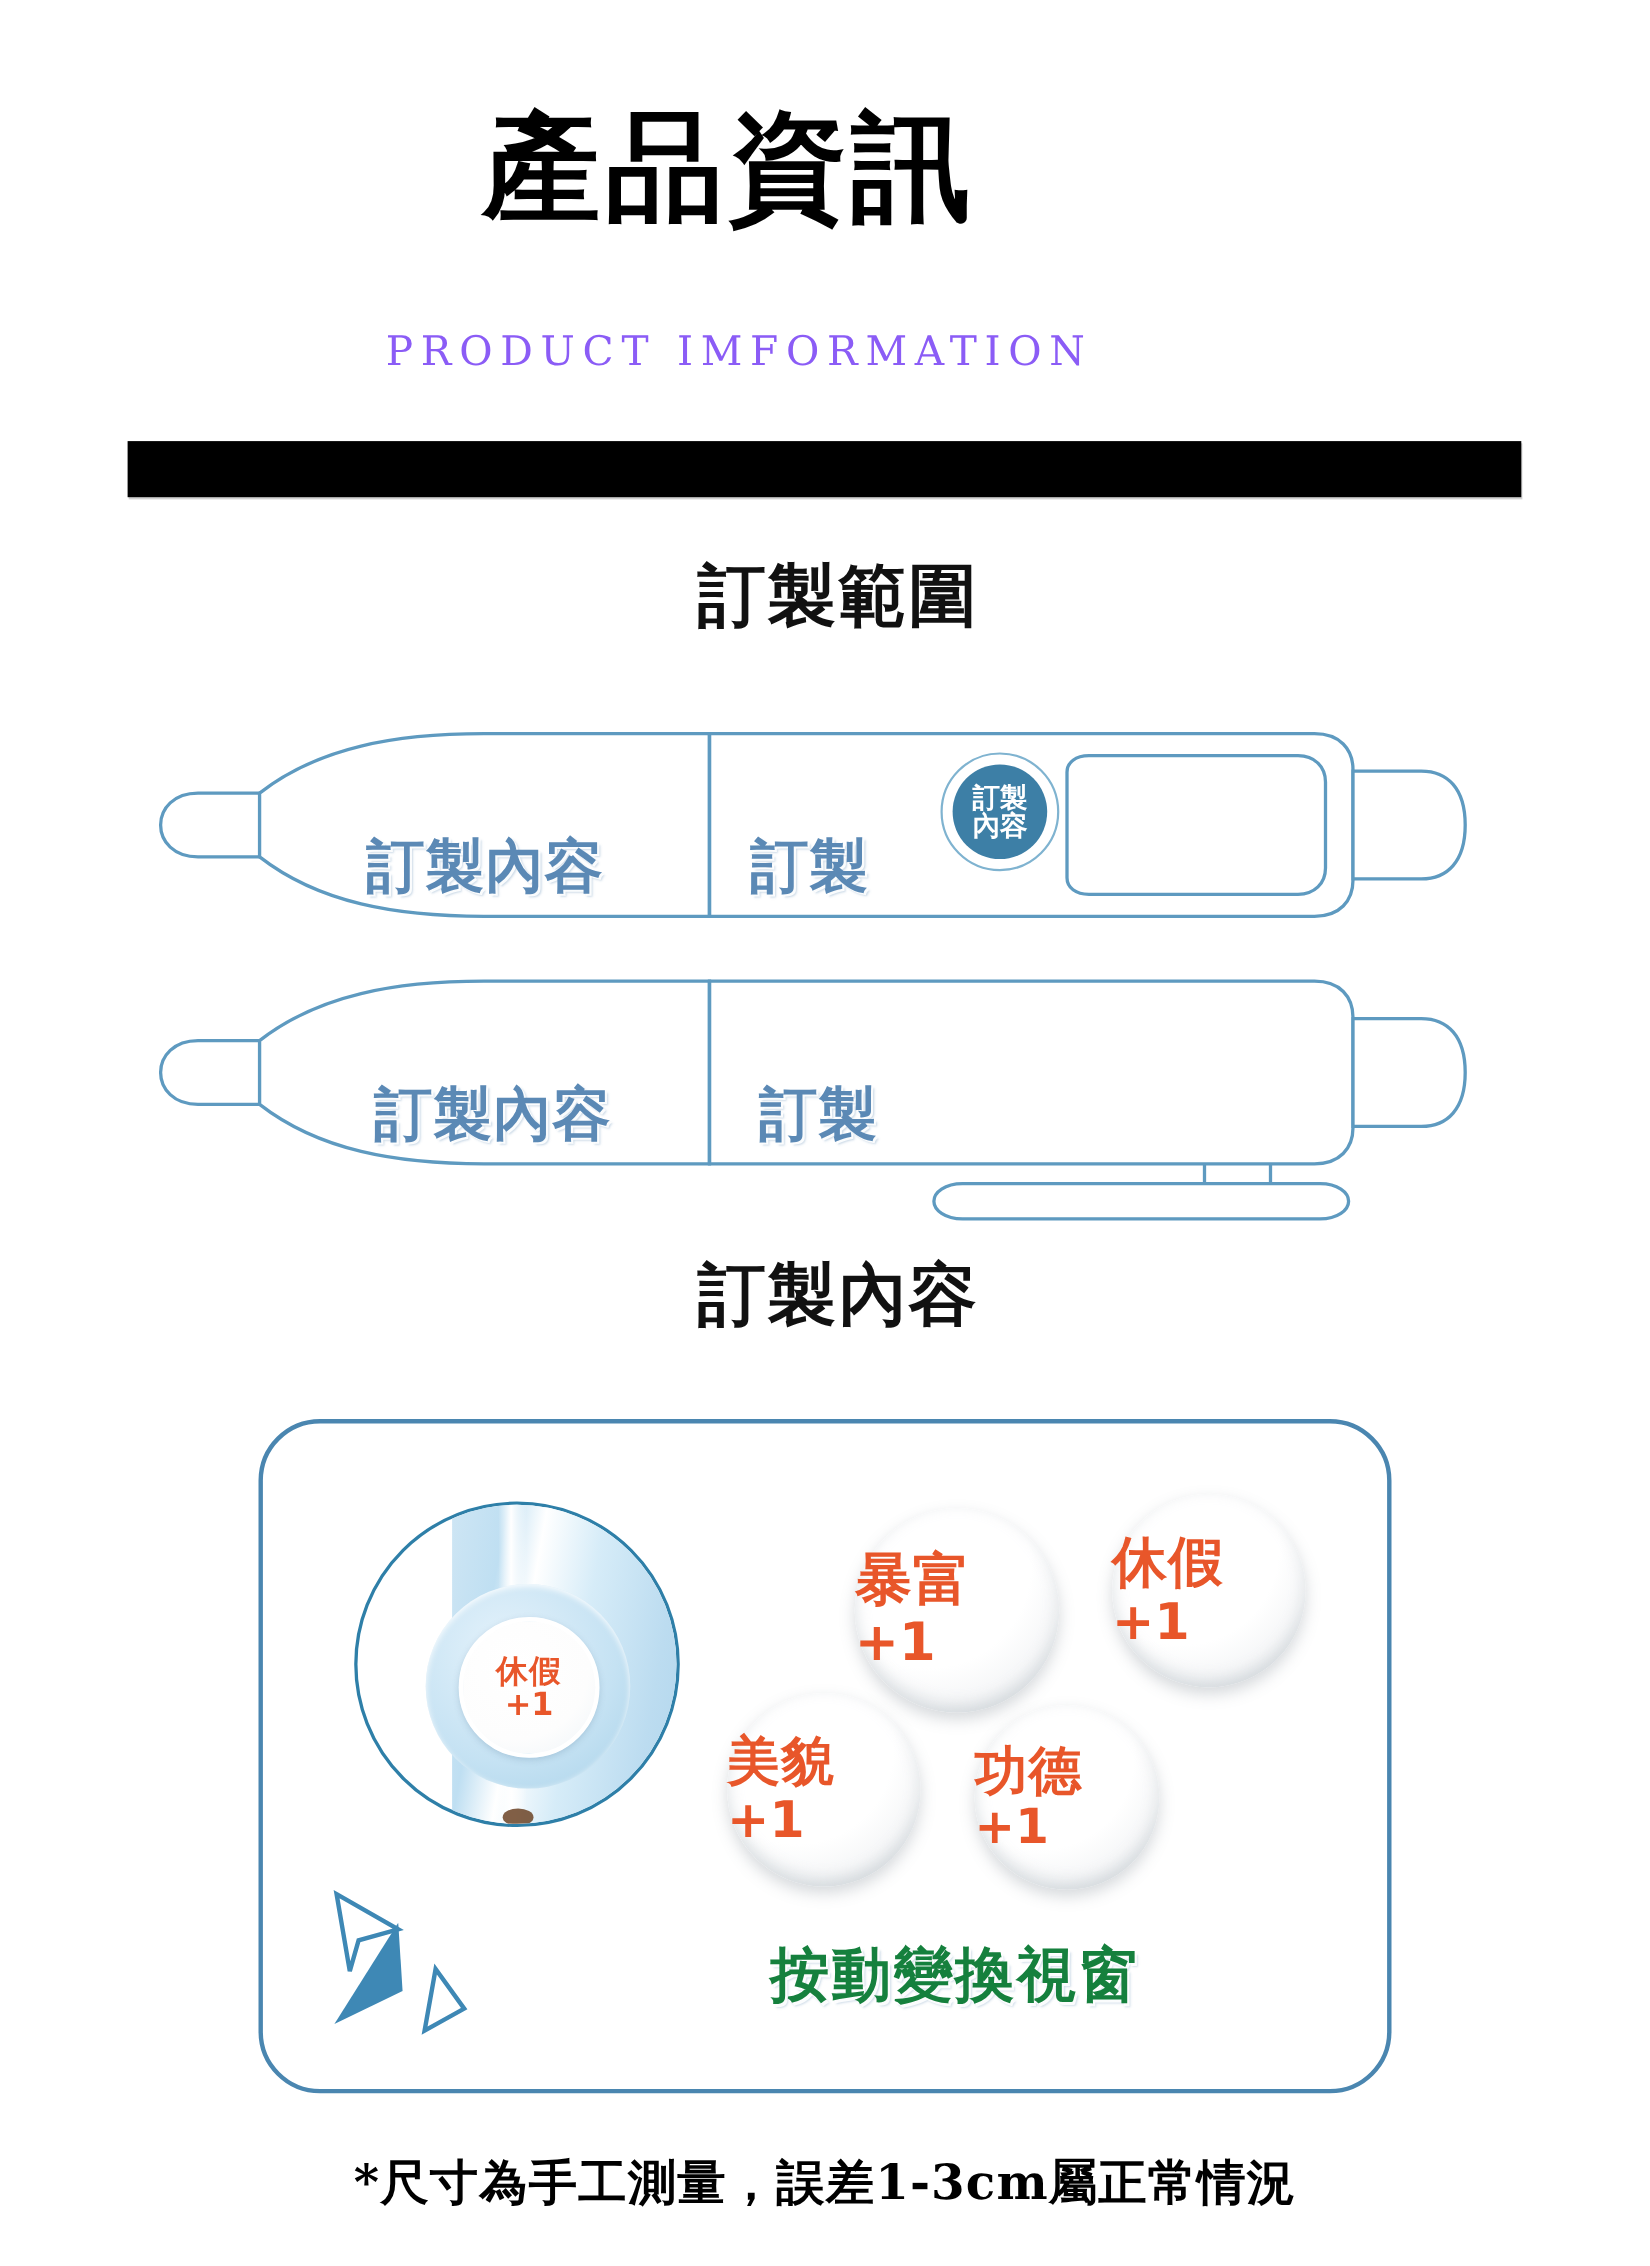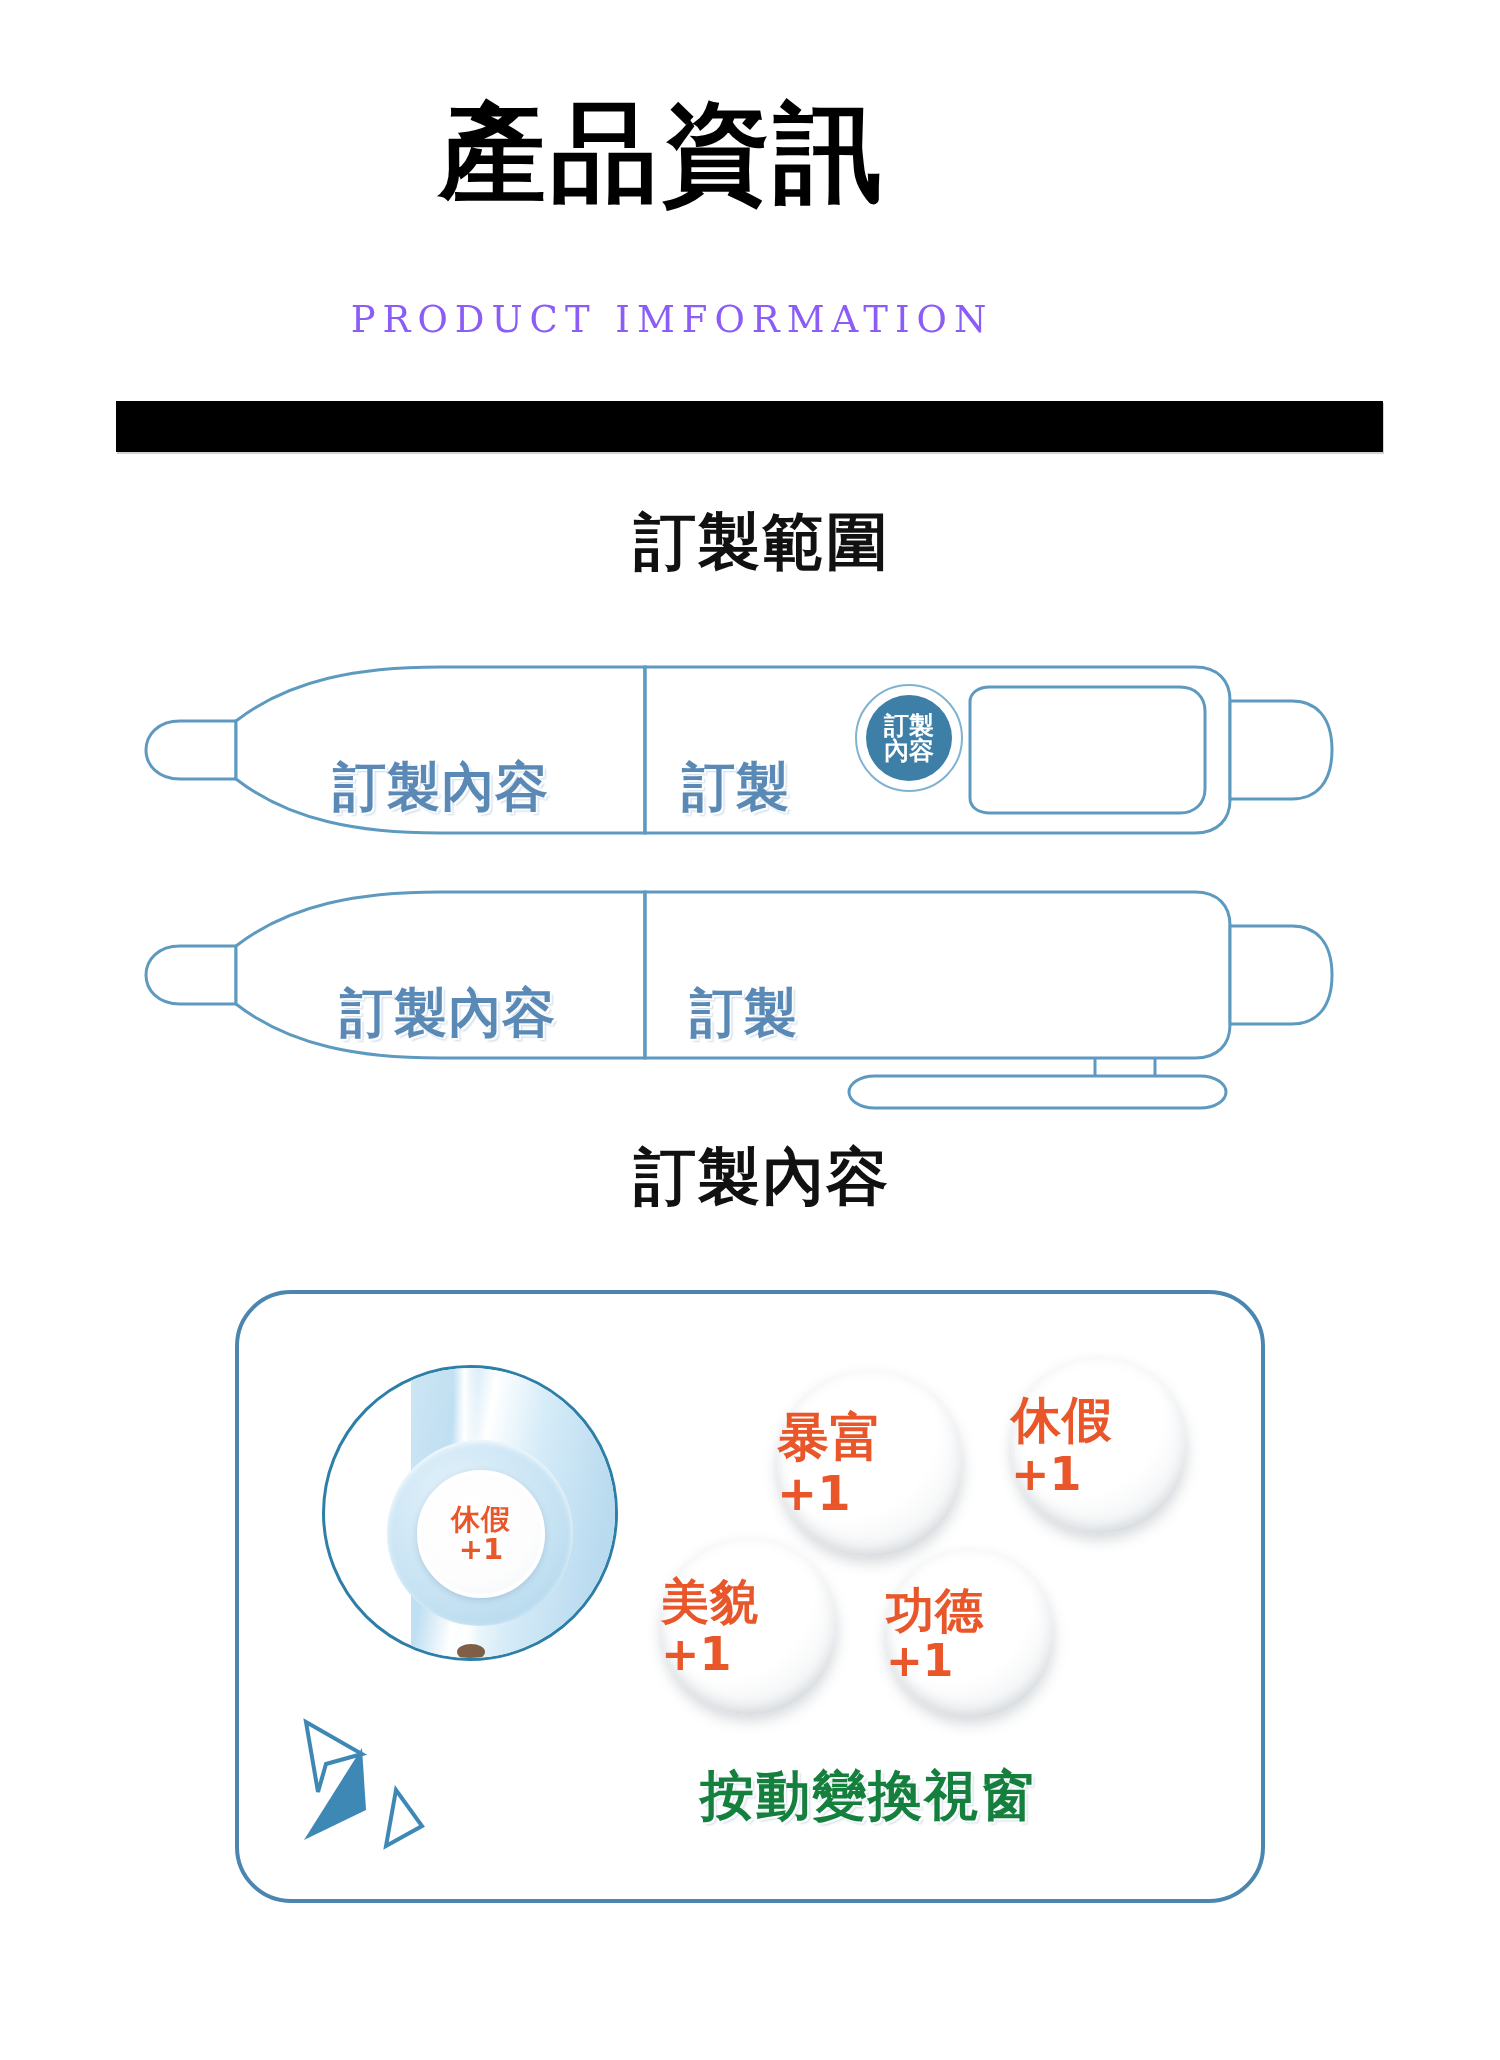--- a/index.html
+++ b/index.html
@@ -299,14 +299,15 @@
   <div class="cursors">
     <svg width="160" height="150" viewBox="0 0 160 150" fill="none">
       <path d="M6 4 L 62 36 L 26 46 L 18 74 Z" stroke="#3E88B5" stroke-width="4" fill="none"></path>
       <path d="M4 122 L 62 30 L 66 92 Z" fill="#3E88B5"></path>
       <path d="M86 128 L 96 72 L 122 108 Z" stroke="#3E88B5" stroke-width="4" fill="none"></path>
     </svg>
   </div>
 
   <div class="window-caption">按動變換視窗</div>
 
+  <div class="footer-note">*尺寸為手工測量，誤差1-3cm屬正常情況</div>
 
 </div>
 
 </body></html>

